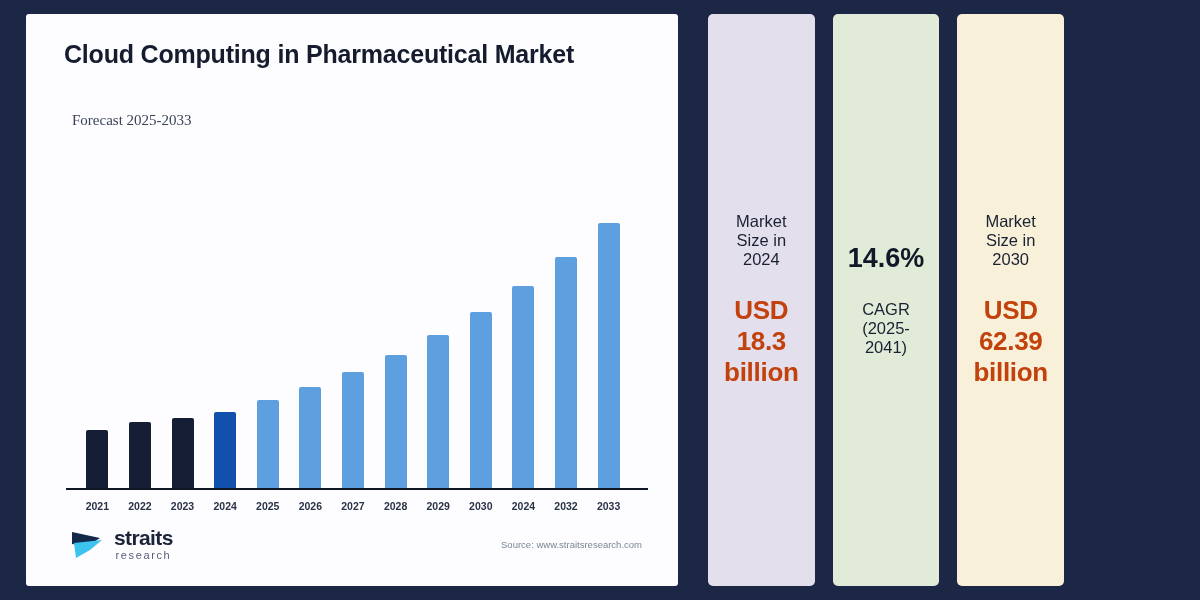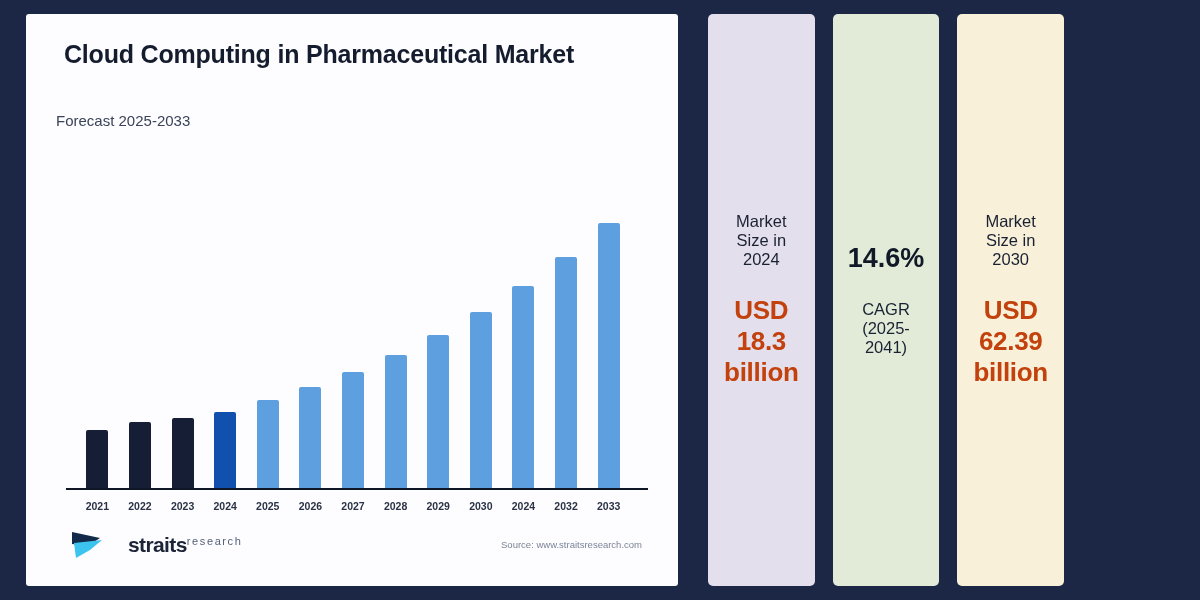--- a/index.html
+++ b/index.html
@@ -32,21 +32,22 @@
     font-size:25px;
     font-weight:bold;
     color:#141c2e;
     letter-spacing:-0.2px;
     margin-left:16px;
   }
   .chart-subtitle {
     font-size:15px;
     color:#3a4357;
     margin-top:43px;
-    margin-left:8px;
+    margin-left:24px;
+    font-family:Liberation Serif, serif;
   }
 
   .plot-area {
     position:relative;
     flex:1;
     margin:22px 8px 0 18px;
   }
   .bars {
     position:absolute;
     left:0; right:8px; bottom:26px;
@@ -72,21 +73,21 @@
   .axis-line {
     position:absolute;
     left:0; right:0; bottom:26px;
     height:2.5px;
     background:#0f1626;
   }
   .tick-labels {
     position:absolute;
     left:0; right:8px; bottom:4px;
     display:flex;
-    justify-content:center;
+    justify-content:flex-start;
     padding:0 10px;
   }
   .tick {
     width:52px;
     text-align:center;
     font-size:10.5px;
     font-weight:bold;
     color:#2a3245;
   }
 
@@ -94,21 +95,21 @@
   .chart-footer {
     position:relative;
     height:56px;
     display:flex;
     align-items:center;
     justify-content:space-between;
     padding:0 14px 0 22px;
   }
   .logo { display:flex; align-items:center; gap:6px; }
   .logo-mark { width:38px; height:34px; position:relative; flex:0 0 auto; }
-  .logo-text { display:flex; flex-direction:row; line-height:1;margin-left:14px; }
+  .logo-text { display:flex; flex-direction:column; line-height:1; }
   .logo-name {
     font-size:21px; font-weight:bold; color:#1c2438;
     letter-spacing:-0.6px;
   }
   .logo-sub {
     font-size:11px; color:#55607a; letter-spacing:1.6px;
     text-align:center; margin-top:2px;
   }
   .source-note { font-size:9.5px; color:#7b8496; }
 

